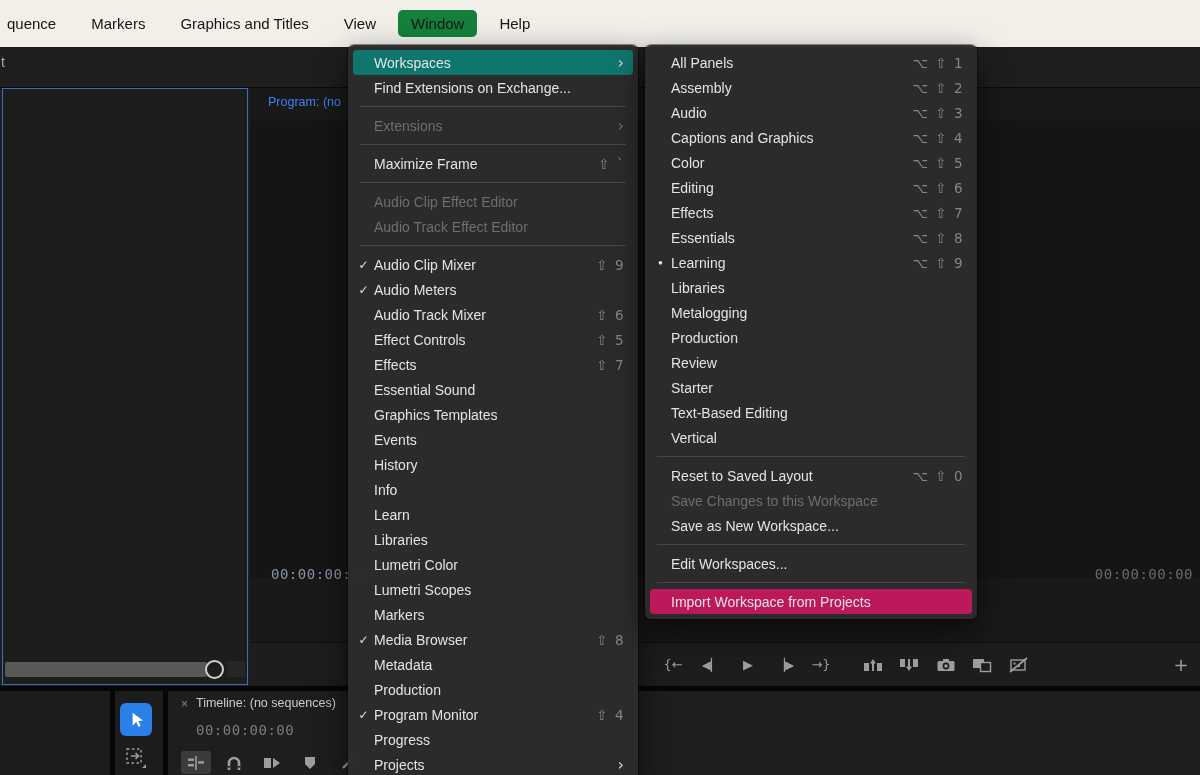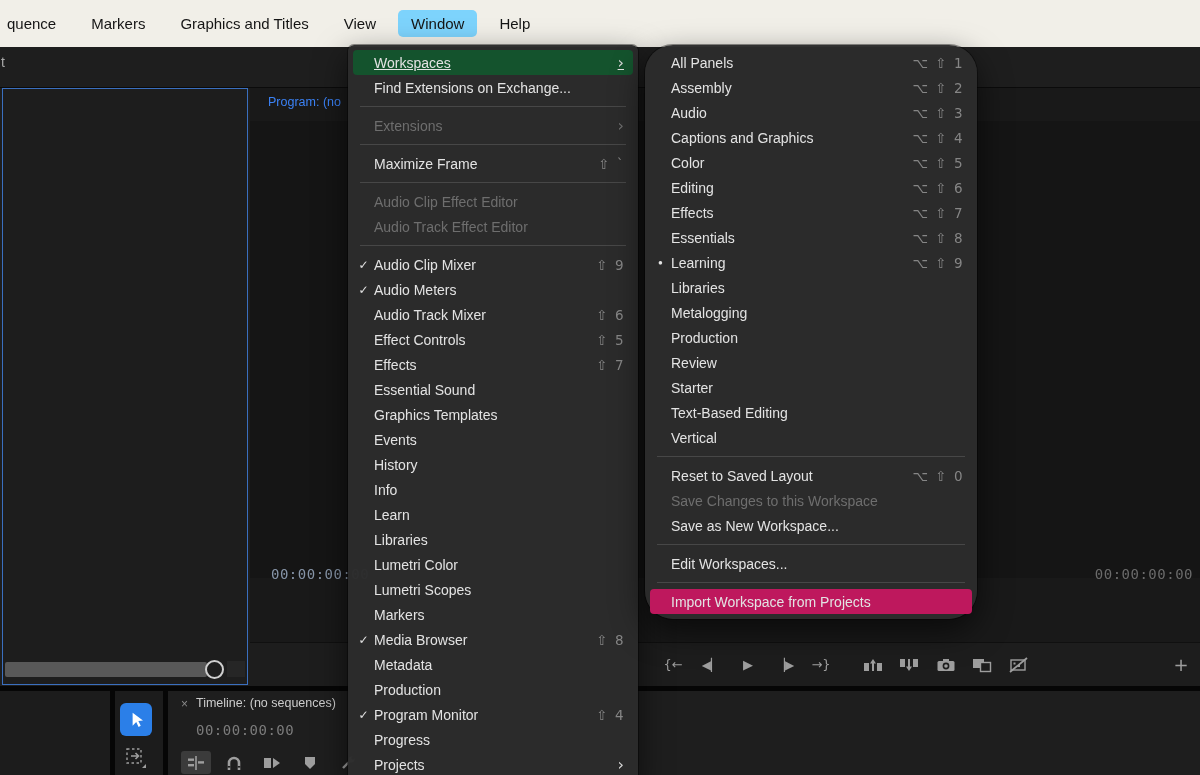--- a/index.html
+++ b/index.html
@@ -5,21 +5,21 @@
   html,body{margin:0;padding:0;background:#000;}
   #stage{position:relative;width:1200px;height:775px;overflow:hidden;
          background:#1e1e1e;font-family:"Liberation Sans","DejaVu Sans",sans-serif;
          -webkit-font-smoothing:antialiased;}
   
   .menubar{position:absolute;left:0;top:0;width:1200px;height:47px;background:#f1efe8;
            display:flex;align-items:center;z-index:40;}
   .menubar .mb-item{font-size:15px;color:#151515;padding:5px 13px;border-radius:5px;
                     margin-left:9px;white-space:nowrap;}
   .menubar .mb-item:first-child{margin-left:-6px;}
-  .menubar .mb-item.active{background:#7dd3fc;}
+  .menubar .mb-item.active{background:#15803d;}
   
   .hline{position:absolute;left:0;top:87px;width:1200px;height:1px;background:#0b0b0b;}
   .partial-tab{position:absolute;left:1px;top:54px;color:#a9a9a9;font-size:14px;}
   
   .project-panel{position:absolute;left:2px;top:88px;width:246px;height:597px;
                  background:#1d1d1d;border:1px solid #3a6fbf;box-sizing:border-box;}
   .zoom-track{position:absolute;left:2px;top:573px;width:202px;height:15px;
               background:#585858;border-radius:2px;}
   .zoom-handle{position:absolute;left:202px;top:571px;width:15px;height:15px;
                border:2.5px solid #cfcfcf;border-radius:50%;background:#1d1d1d;}
@@ -49,31 +49,31 @@
   .tl-close{position:absolute;left:13px;top:6px;color:#8a8a8a;font-size:12px;}
   .tl-title{position:absolute;left:28px;top:5px;color:#cccccc;font-size:12.5px;}
   .tl-tc{position:absolute;left:28px;top:31px;color:#7c7c7c;}
   .tl-icons{position:absolute;left:13px;top:60px;display:flex;gap:8px;align-items:center;}
   .tl-btn{width:30px;height:23px;display:flex;align-items:center;justify-content:center;border-radius:3px;}
   .tl-btn.on{background:#3b3b3b;}
   
   .menu{position:absolute;top:45px;background:rgba(44,44,44,.975);border-radius:6px;
         box-shadow:0 12px 32px rgba(0,0,0,.6),0 0 0 1px rgba(0,0,0,.4);padding:5px 0;z-index:50;}
   #window-menu{left:348px;width:290px;}
-  #workspaces-menu{left:645px;width:332px;border-radius:28px;}
+  #workspaces-menu{left:645px;width:332px;}
   .mrow{height:25px;margin:0 5px;border-radius:4px;display:flex;align-items:center;
         font-size:14px;color:#e3e3e3;}
   .mrow .gut{width:21px;flex:0 0 21px;text-align:center;font-size:12px;}
   .mrow .gut.dot{font-size:8px;}
   .mrow .lbl{flex:1;white-space:nowrap;}
   .mrow .sc{color:#868686;font-size:13.5px;letter-spacing:1.5px;margin-right:8px;
             font-family:"DejaVu Sans",sans-serif;}
   .mrow .arr{color:#d6d6d6;font-size:16px;margin-right:9px;font-family:"DejaVu Sans",sans-serif;}
   .mrow.disabled,.mrow.disabled .arr,.mrow.disabled .sc{color:#6e6e6e;justify-content:flex-end;}
-  .mrow.hl{background:#14532d;text-decoration:underline;}
+  .mrow.hl{background:#0f766e;}
   .mrow.sel{background:#be185d;}
   .msep{height:1px;background:#474747;margin:6px 12px;}
 </style>
 </head>
 <body>
 
 <div id="stage">
 
   <div class="menubar" id="menubar">
       <span class="mb-item">quence</span>

